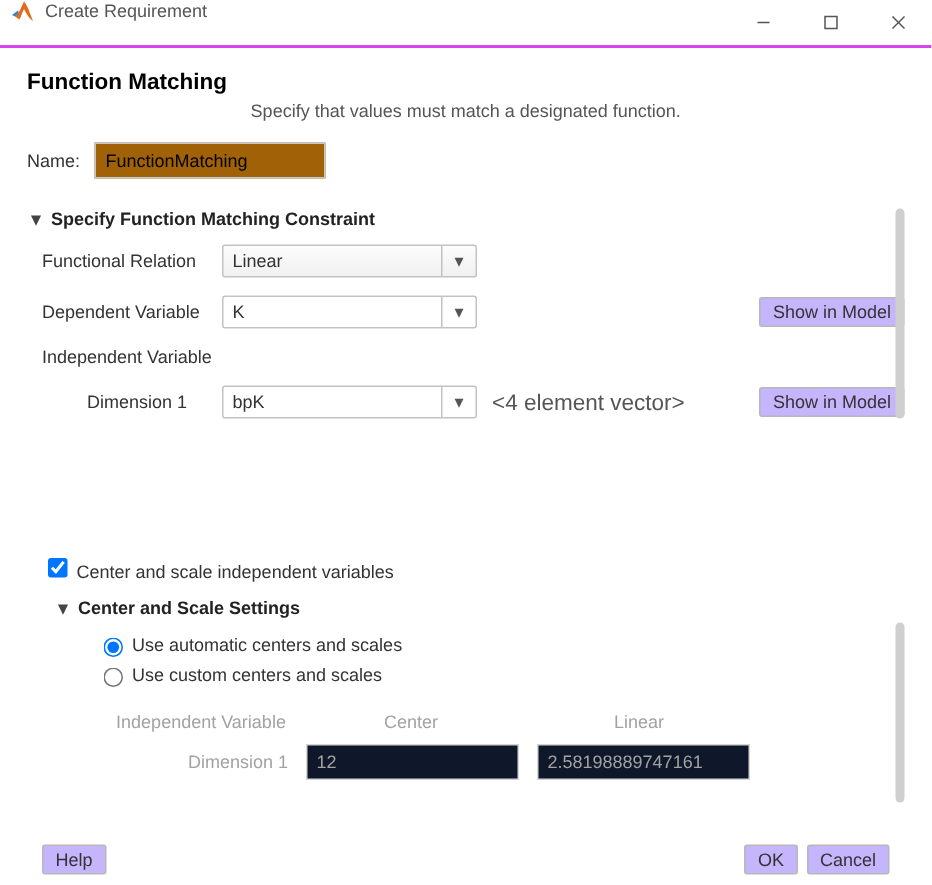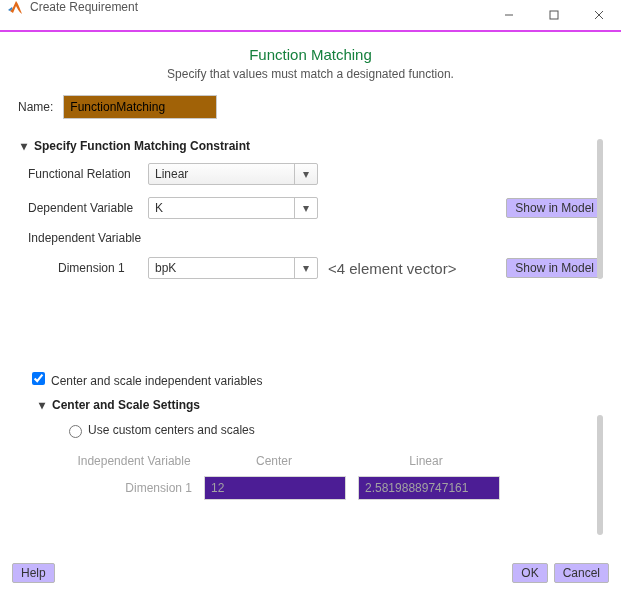--- a/index.html
+++ b/index.html
@@ -2,21 +2,21 @@
 <html><head>
 <meta charset="utf-8">
 <style>
   html,body{margin:0;padding:0;font-family:"Segoe UI",Tahoma,Arial,sans-serif;font-size:12px;color:#333;background:#fff}
   body{width:621px;height:590px;overflow:hidden;box-sizing:border-box}
   .titlebar{height:30px;display:flex;border-bottom:2px solid #d946ef;padding:0 0 0 8px}
   .titlebar .logo{width:16px;height:16px;margin-right:6px;display:inline-flex}
   .titlebar .title{flex:1;color:#555}
   .winbtn{width:45px;height:30px;display:flex;align-items:center;justify-content:center;color:#555}
   .content{padding:6px 18px 0 18px;height:522px;box-sizing:border-box;position:relative}
-  h1.heading{margin:8px 0 4px 0;text-align:center;font-size:15px;font-weight:400;color:#15803d}
+  h1.heading{margin:8px 0 4px 0;font-size:15px;font-weight:700;color:#000000}
   .subtitle{text-align:center;color:#555;margin-bottom:14px}
   .row{display:flex;align-items:center;margin-bottom:20px}
   .row .lbl{color:#333;margin-right:10px}
   .namefield{width:140px;border:1px solid #c8c8c8;padding:2px 6px;height:18px;font:inherit;background:#a16207}
   .section-hdr{display:flex;align-items:center;font-weight:700;margin:6px 0 10px 0;color:#222}
   .disclosure{width:12px;text-align:center;margin-right:4px;color:#444;cursor:pointer}
   .scrollpane{position:relative;height:418px}
   .scrollbar{position:absolute;right:0;top:0;width:6px;height:100%}
   .sb-thumb{position:absolute;left:0;width:6px;background:#cfcfcf;border-radius:3px}
   .form-row{display:flex;align-items:center;margin:0 0 12px 10px}
@@ -35,22 +35,22 @@
   .radio{display:flex;align-items:center;margin:4px 0 4px 28px}
   .radio input{margin-right:6px}
   .table-area{margin:16px 0 0 28px;color:#a2a2a2}
   .table-hdr{display:flex}
   .table-hdr .col{text-align:center}
   .col-iv{width:140px}
   .col-center{width:140px;margin-right:12px}
   .col-scale{width:140px}
   .table-row{display:flex;align-items:center;margin-top:8px}
   .table-row .cell-lbl{width:140px;text-align:right;padding-right:12px;box-sizing:border-box;color:#a2a2a2}
-  .disabled-input{width:128px;height:18px;border:1px solid #d6d6d6;background:#4c1d95;color:#a2a2a2;padding:2px 6px;font:inherit}
-  .footer{position:absolute;left:0;right:0;bottom:0;height:34px;border-top:0;display:flex;align-items:center;padding:0 12px}
+  .disabled-input{width:128px;height:18px;border:1px solid #d6d6d6;background:#0f172a;color:#a2a2a2;padding:2px 6px;font:inherit}
+  .footer{position:absolute;left:0;right:0;bottom:0;height:34px;border-top:0;display:flex;align-items:center;padding:0 28px}
   svg{display:block}
 </style>
 </head>
 <body>
 
 <div class="titlebar">
   <span class="logo">
     <svg width="16" height="16" viewBox="0 0 16 16">
         <path d="M8 1 C6 5 5 9 2 11 L5 13 C6 11 7 8 8 6 C9 8 11 12 14 14 C12 9 10 3 8 1Z" fill="#e26a1a"></path>
         <path d="M2 11 L0 10 L4 7 C5 8 4 10 2 11Z" fill="#3a82c4"></path>
@@ -128,20 +128,24 @@
       <input type="checkbox" checked="" style="">
       <span>Center and scale independent variables</span>
     </div>
 
     <div class="sub-section">
       <div class="section-hdr">
         <span class="disclosure">▾</span>
         <span>Center and Scale Settings</span>
       </div>
       <label class="radio">
+        <input type="radio" name="cs" checked="" style="">
+        <span>Use automatic centers and scales</span>
+      </label>
+      <label class="radio">
         <input type="radio" name="cs" style="">
         <span>Use custom centers and scales</span>
       </label>
 
       <div class="table-area">
         <div class="table-hdr">
           <div class="col col-iv">Independent Variable</div>
           <div class="col col-center">Center</div>
           <div class="col col-scale">Linear</div>
         </div>

